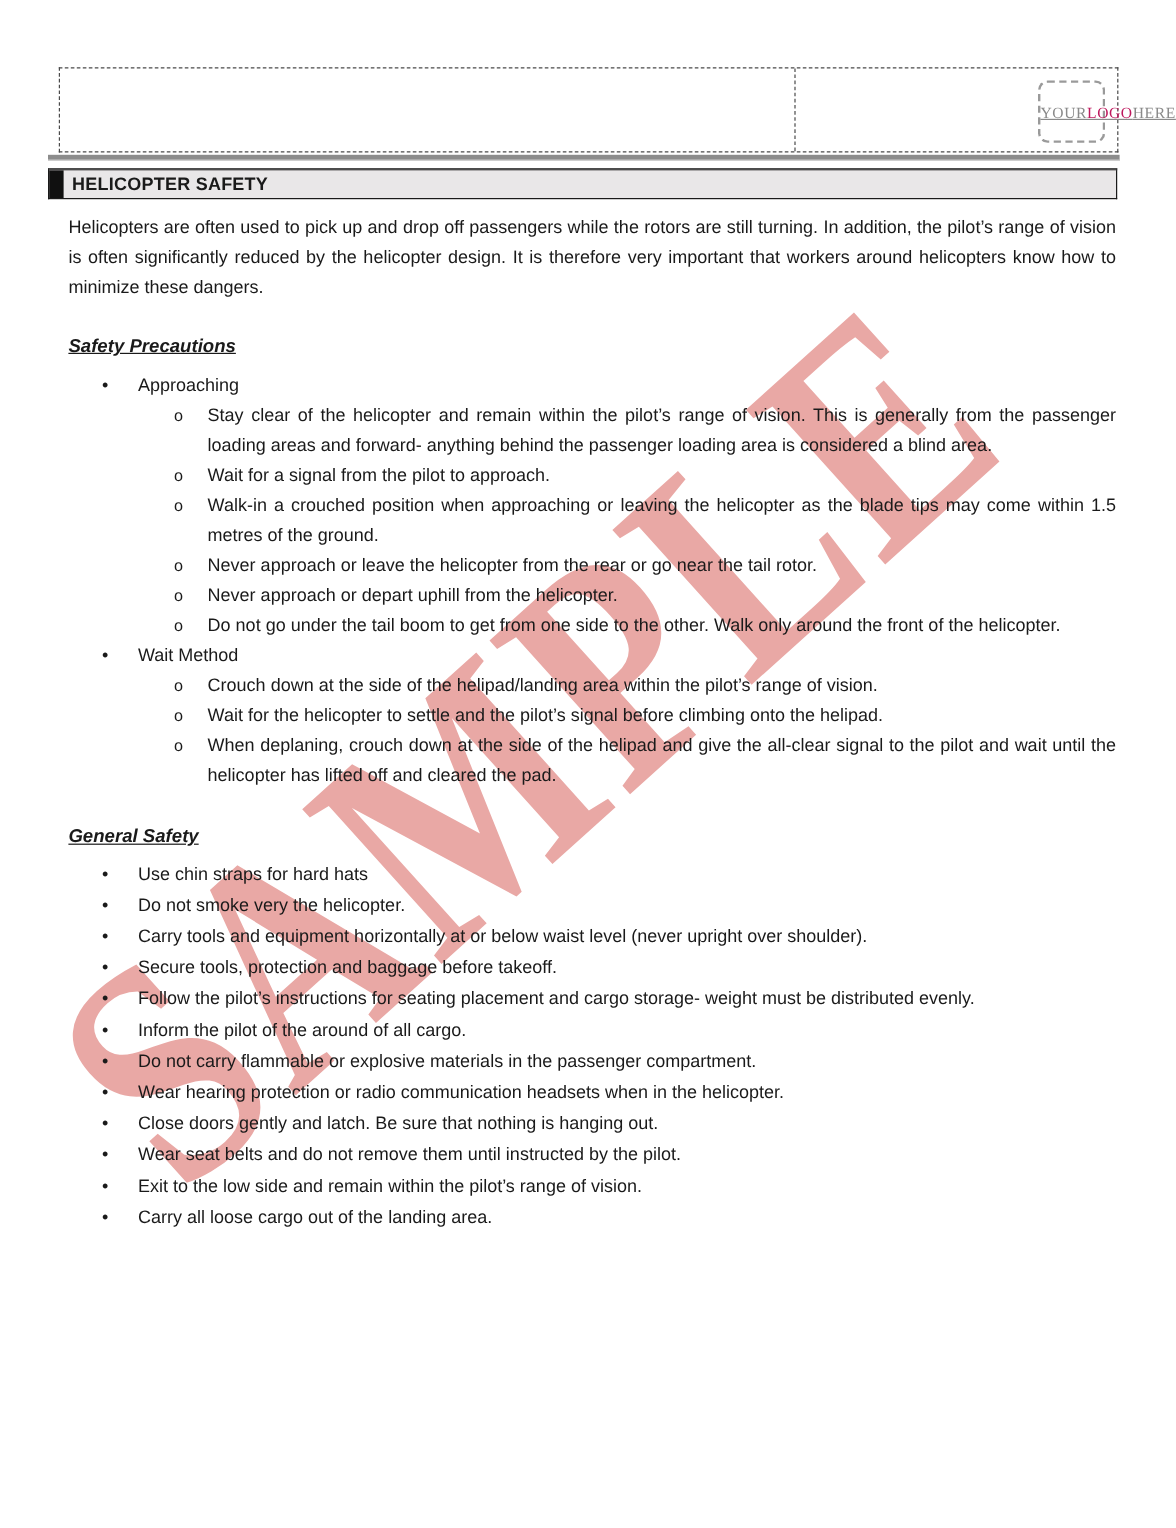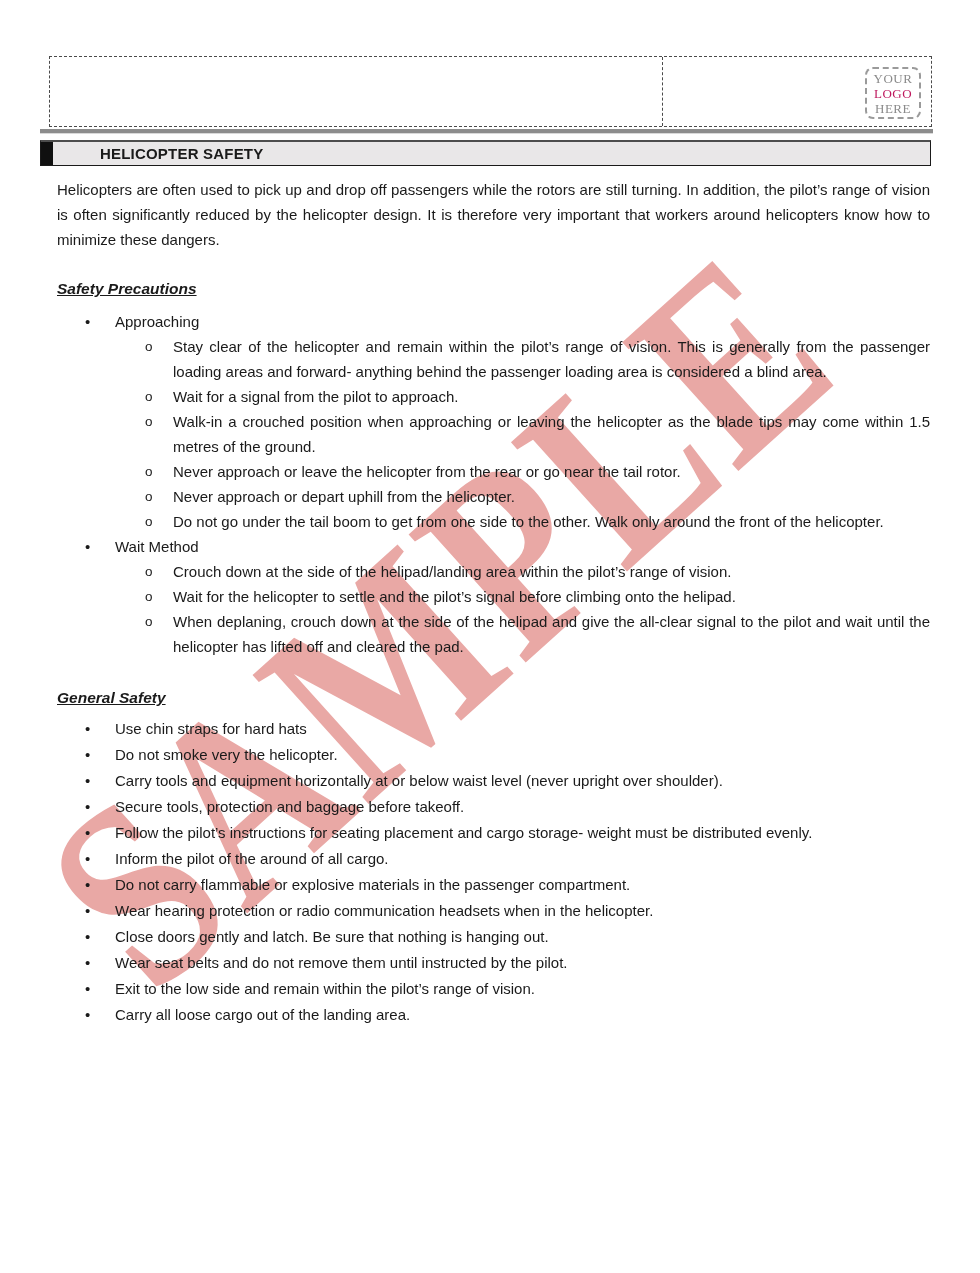--- a/index.html
+++ b/index.html
@@ -30,39 +30,39 @@
   .header-box {
     position:absolute; left:49px; top:56px; width:883px; height:71px;
     border:1px dashed #4a4a4a;
     display:flex; box-sizing:border-box;
   }
   .header-cell-left { width:612px; border-right:1px dashed #4a4a4a; }
   .header-cell-right { flex:1; position:relative; }
   .logo-box {
     position:absolute; right:10px; top:10px; width:56px; height:52px;
     border:2px dashed #9a9a9a; border-radius:8px;
-    display:flex; flex-direction:column; align-items:center; justify-content:center;
+    display:flex; align-items:center; justify-content:flex-start;
     font-family:"Liberation Serif", serif;
     font-size:13px; line-height:15px; letter-spacing:0.5px;
-    color:#8a8a8a; box-sizing:border-box;
+    color:#8a8a8a; box-sizing:border-box;text-decoration:underline;
   }
   .logo-accent { color:#b5c45c; }
 
   .header-rule {
     position:absolute; left:40px; top:129px; width:893px; height:4px;
     background:#8c8c8c; border-bottom:1px solid #d9d9d9;
   }
 
   
   .title-bar {
     position:absolute; left:40px; top:140px; width:891px; height:26px;
     background:#e9e7e8;
     border:1px solid #1a1a1a; border-top:2px solid #4d4d4d;
     box-sizing:border-box;
-    display:flex; align-items:center;gap:40px;
+    display:flex; align-items:center;
   }
   .title-accent { width:12px; align-self:stretch; background:#101010; }
   .title-text { font-weight:bold; font-size:15px; padding-left:7px; letter-spacing:0.2px; }
 
   
   .doc {
     position:absolute; left:57px; top:177px; width:873px;
     font-size:15px; line-height:25px;
   }
   .intro { margin:0; text-align:justify; }

